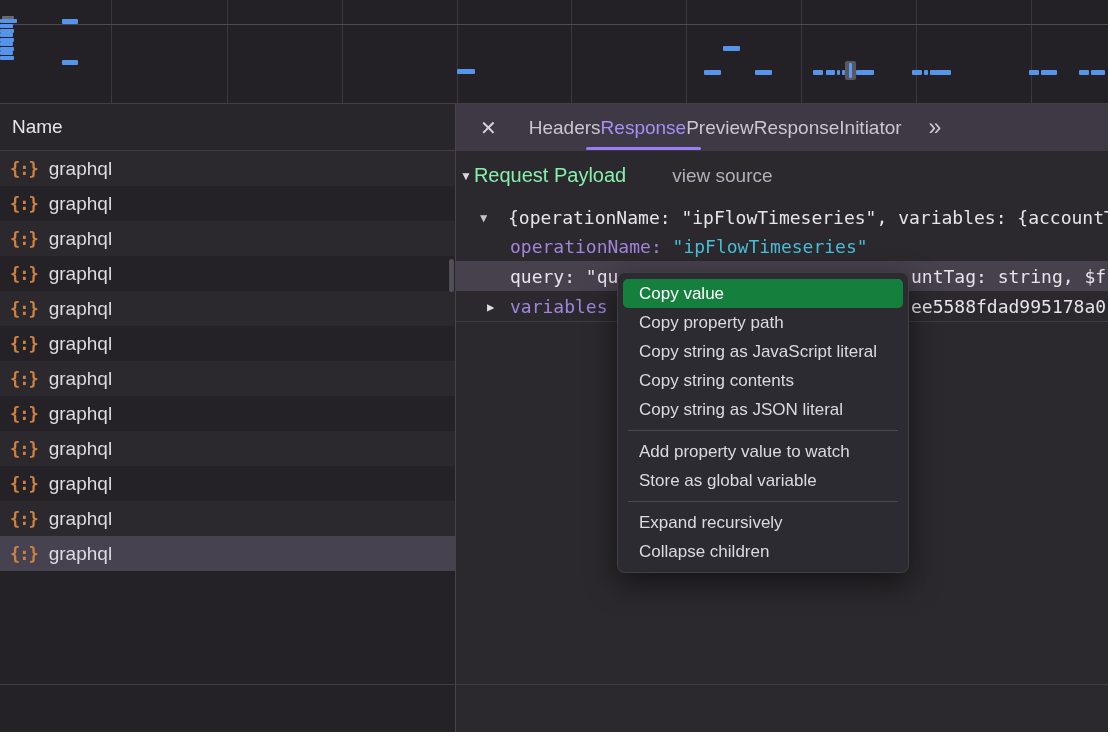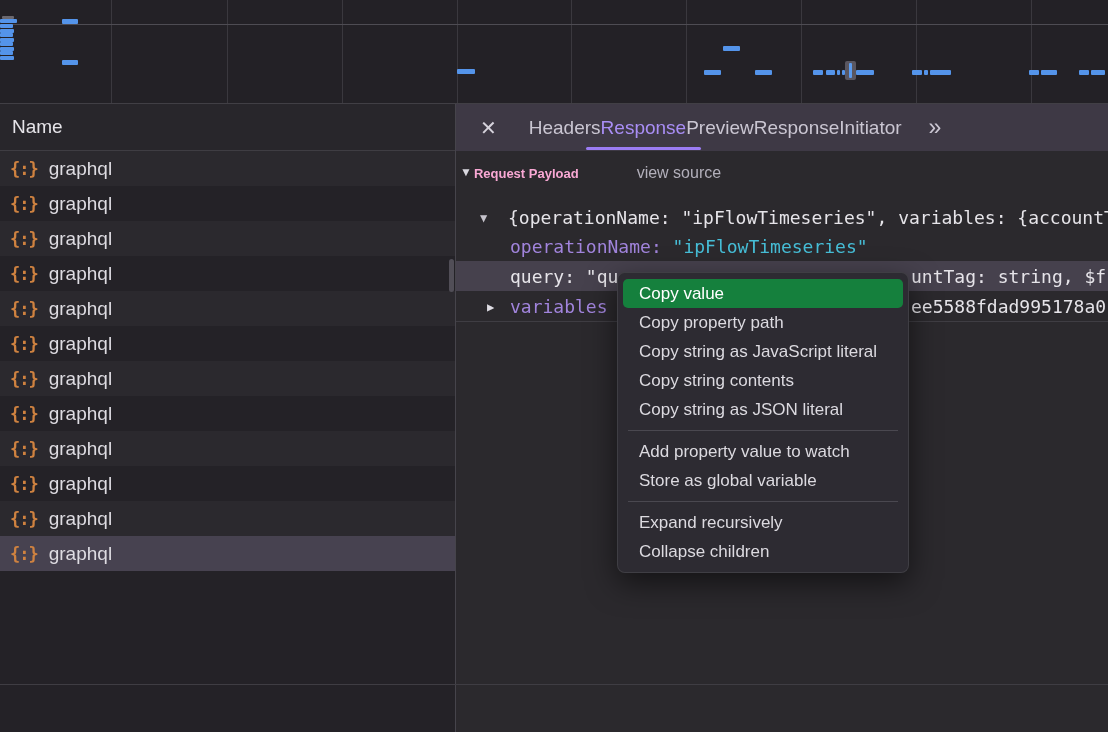--- a/index.html
+++ b/index.html
@@ -39,22 +39,22 @@
              font-family:"DejaVu Sans Mono",monospace;}
   .scroll-thumb{position:absolute;left:449px;top:259px;width:5px;height:33px;background:#514e57;
                 border-radius:3px;}
   .vdivider{position:absolute;left:455px;top:104px;bottom:0;width:1px;background:#46444b;}
   .hdivider{position:absolute;left:0;right:0;top:684px;height:1px;background:#3f3d43;}
 
   
   .payload{position:absolute;left:456px;top:151px;right:0;bottom:0;background:#2b292d;overflow:hidden;}
   .rp-header{position:absolute;left:4px;top:13px;display:flex;align-items:baseline;}
   .rp-arrow{font-size:12px;color:#dad8df;margin-right:2px;position:relative;top:-2px;}
-  .rp-title{font-size:13px;font-weight:700;color:#f9a8d4;}
-  .rp-viewsource{font-size:16px;color:#b2afba;margin-left:58px;font-weight:400;}
+  .rp-title{font-size:20px;font-weight:400;color:#86efac;}
+  .rp-viewsource{font-size:19px;color:#b2afba;margin-left:46px;font-weight:400;}
   .tree-row{position:absolute;left:0;right:0;height:29px;display:flex;align-items:center;
             font-family:"DejaVu Sans Mono",monospace;font-size:18px;color:#e6e4e9;white-space:pre;}
   .tr-preview{top:52px;}
   .tr-op{top:81px;}
   .tr-query{top:110px;height:30px;background:#46414d;}
   .tr-vars{top:140px;height:30px;}
   .tree-arrow{font-size:12px;color:#c6c3cc;position:absolute;left:24px;top:8px;}
   .tree-arrow2{font-size:12px;color:#e0dee5;position:absolute;left:31px;top:9px;}
   .tree-indent1{padding-left:52px;}
   .tree-indent2{padding-left:54px;}

